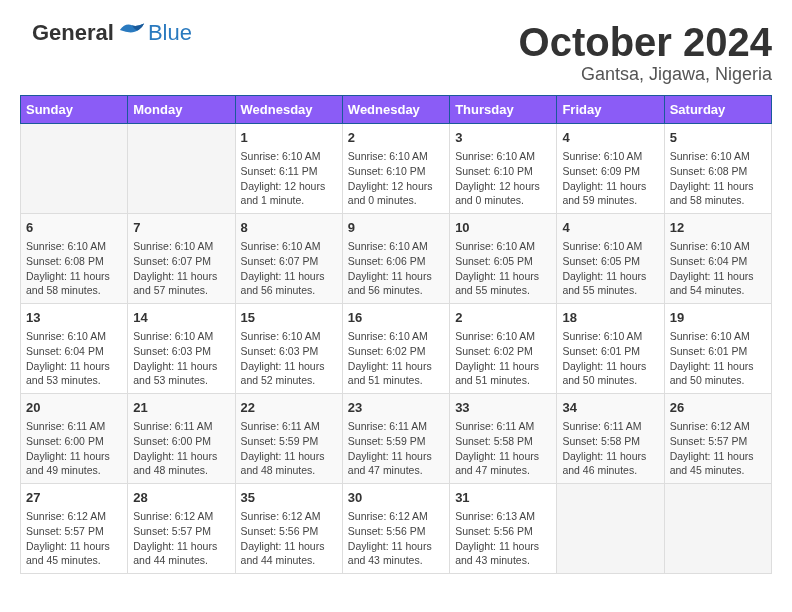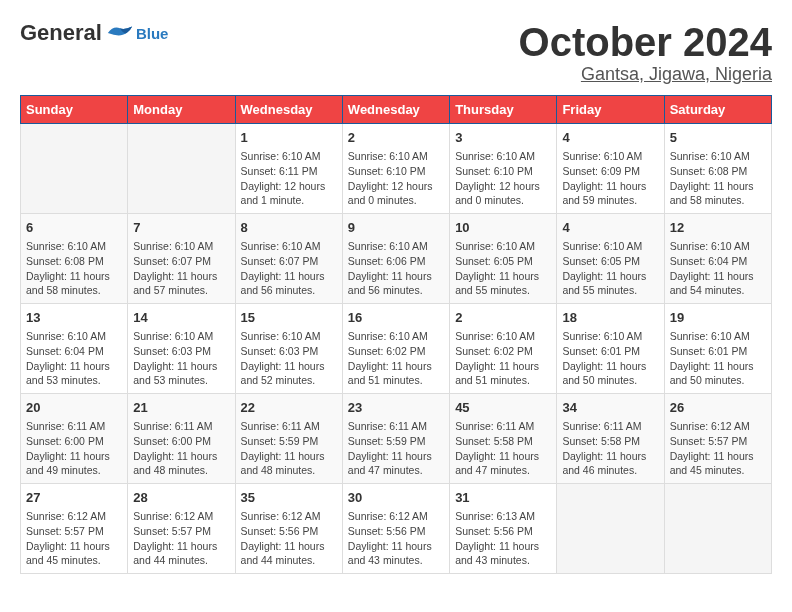--- a/index.html
+++ b/index.html
@@ -16,60 +16,59 @@
       align-items: flex-start;
       margin-bottom: 10px;
     }
     .logo {
       display: flex;
       flex-direction: column;
       align-items: flex-start;
     }
     .logo-text {
       display: flex;
-      align-items: center;
       gap: 2px;
+      margin-left: 12px;
     }
     .logo-general {
       font-size: 22px;
       font-weight: bold;
       color: #333;
     }
     .logo-blue {
-      font-size: 15px;
-      font-weight: bold;
+      font-size: 22px;
+      font-weight: normal;
       color: #2a7abf;
     }
     .logo-bird {
       width: 28px;
       height: 20px;
       margin-left: 2px;
     }
     .title-section {
       text-align: right;
       margin-left: 23px;
     }
     .month-title {
       font-size: 40px;
       font-weight: bold;
       color: #333;
       line-height: 1.1;
     }
     .location {
       font-size: 18px;
       color: #555;
-      text-decoration: underline;
     }
     table {
       width: 100%;
       border-collapse: collapse;
       font-size: 11px;
     }
     thead tr {
-      background-color: #ef4444;
+      background-color: #8b5cf6;
       color: white;
     }
     thead th {
       padding: 6px 5px;
       text-align: left;
       font-size: 13px;
       font-weight: bold;
       border: 1px solid #1a5a9a;
     }
     tbody tr {
@@ -302,21 +301,21 @@
 and 48 minutes.</div>
         </td>
         <td>
           <span class="day-number">23</span>
           <div class="day-info" style="white-space: pre-line;">Sunrise: 6:11 AM
 Sunset: 5:59 PM
 Daylight: 11 hours
 and 47 minutes.</div>
         </td>
         <td>
-          <span class="day-number">45</span>
+          <span class="day-number">33</span>
           <div class="day-info" style="white-space: pre-line;">Sunrise: 6:11 AM
 Sunset: 5:58 PM
 Daylight: 11 hours
 and 47 minutes.</div>
         </td>
         <td>
           <span class="day-number">34</span>
           <div class="day-info" style="white-space: pre-line;">Sunrise: 6:11 AM
 Sunset: 5:58 PM
 Daylight: 11 hours

